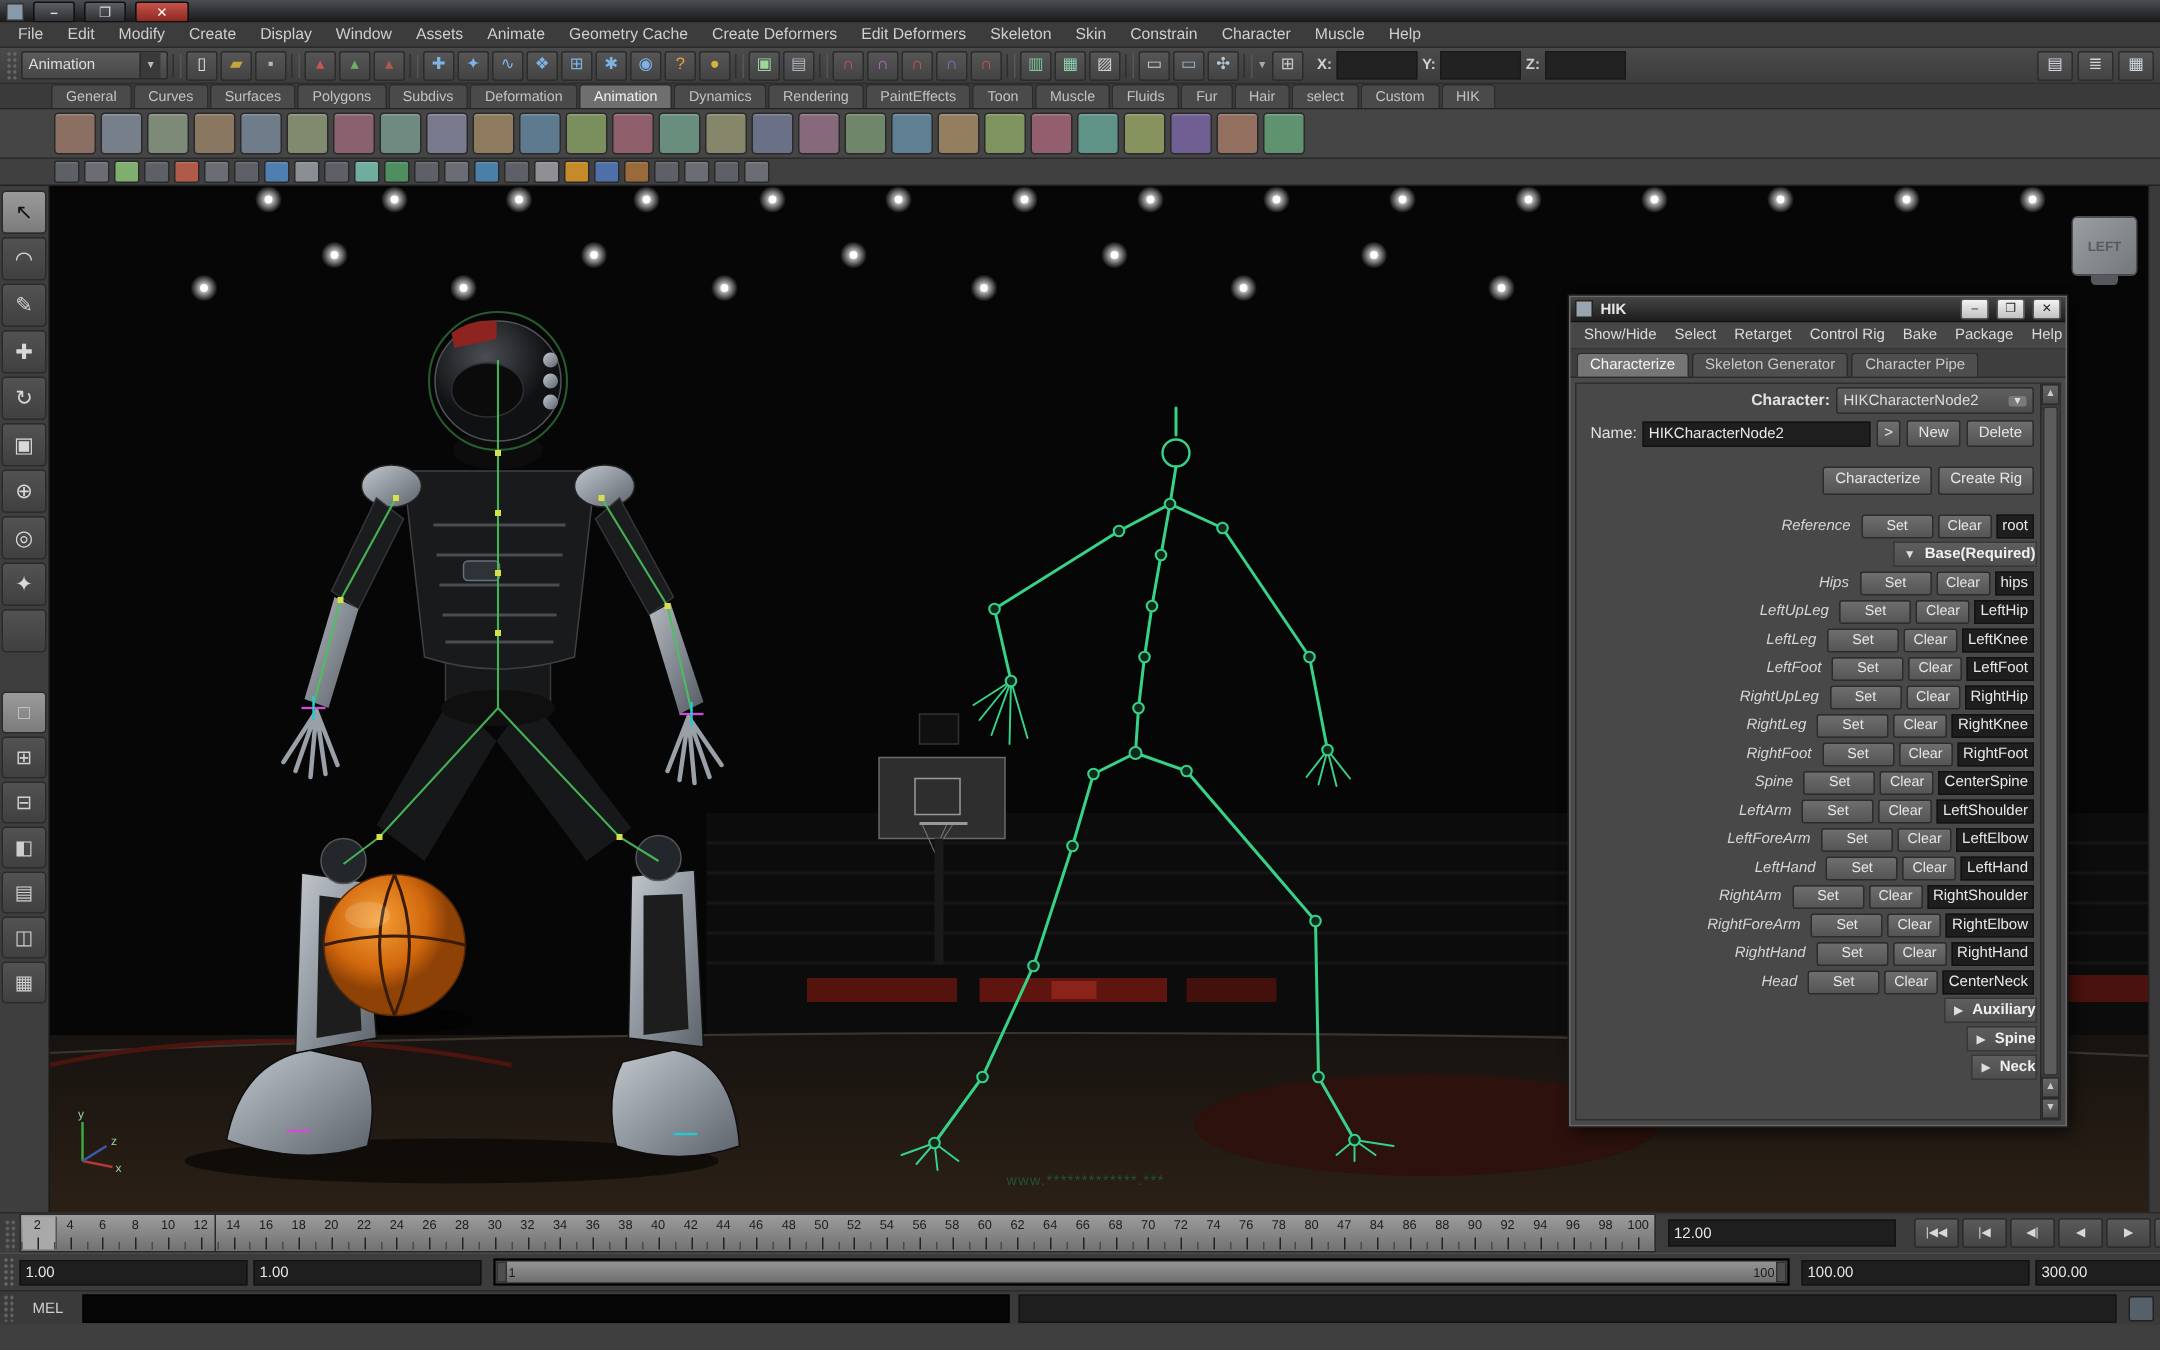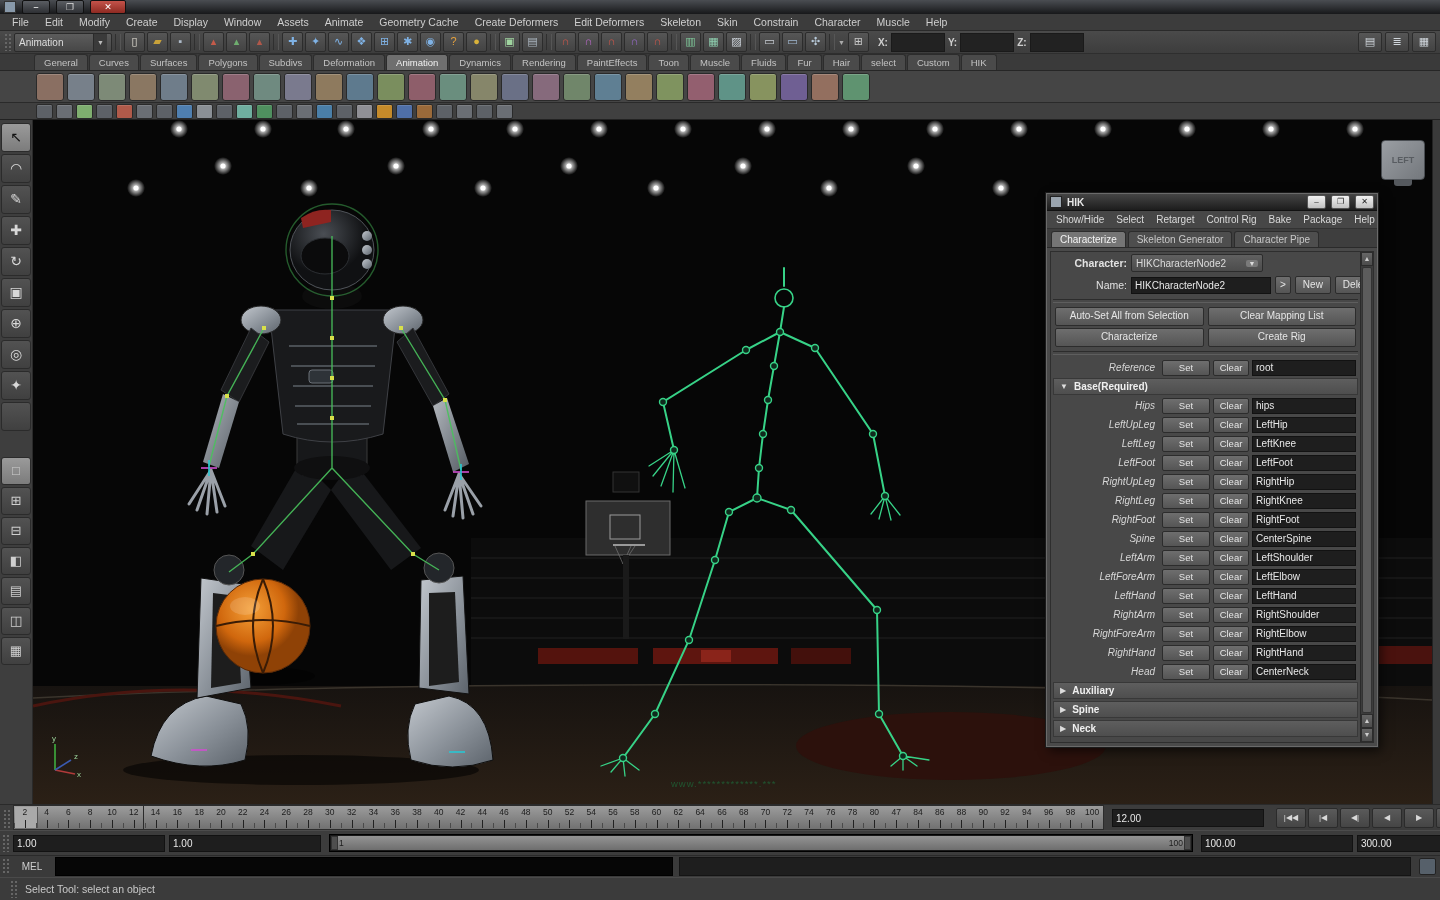--- a/index.html
+++ b/index.html
@@ -78,21 +78,21 @@
     border-radius:2px;font-size:8px;line-height:11px;text-align:center;color:#222;flex:none;}
   .hik-menus{height:17px;display:flex;align-items:center;gap:2px;padding-left:4px;background:#474747;
     border-bottom:1px solid #333;}
   .hik-menus span{font-size:10px;color:#dadada;padding:1px 5px;white-space:nowrap;}
   .hik-tabs{height:18px;display:flex;align-items:flex-end;gap:2px;padding-left:4px;background:#3e3e3e;
     border-bottom:1px solid #2a2a2a;}
   .hik-tabs span{background:#4e4e4e;border:1px solid #2c2c2c;border-bottom:none;border-radius:3px 3px 0 0;
     padding:2px 8px;font-size:10px;color:#c8c8c8;}
   .hik-tabs span:nth-of-type(1){background:#757575;color:#f4f4f4;}
   .hik-body{flex:1;display:flex;margin:3px;border:1px solid #2e2e2e;background:#484848;overflow:hidden;}
-  .hik-content{flex:1;display:flex;flex-direction:column;overflow:hidden;}
+  .hik-content{flex:1;display:flex;flex-direction:column;overflow:hidden;align-items:flex-end;}
   .hrow{display:flex;align-items:center;gap:4px;padding:2px 4px;flex:none;}
   .hlabel{width:72px;text-align:right;font-size:10.5px;color:#e2e2e2;flex:none;}
   .hlabel.b{font-weight:bold;}
   .hselect{width:122px;height:16px;background:linear-gradient(#606060,#4c4c4c);border:1px solid #2c2c2c;
     display:flex;align-items:center;padding:0 4px;font-size:10px;border-radius:2px;}
   .hselect .caret{margin-left:auto;width:12px;text-align:center;background:#7a7a7a;font-size:7px;border-radius:2px;}
   .hfield{height:15px;background:#1e1e1e;border:1px solid #121212;color:#e8e8e8;font-size:10px;
     padding:0 3px;display:flex;align-items:center;}
   input.hfield{width:144px;}
   .pbtn{height:16px;background:linear-gradient(#6e6e6e,#555);border:1px solid #2c2c2c;border-radius:2px;
@@ -593,24 +593,20 @@
             </div>
             <div class="hrow">
               <span class="hlabel">Name:</span>
               <input class="hfield" value="HIKCharacterNode2" style="">
               <span class="pbtn" style="padding:0 4px;">&gt;</span>
               <span class="pbtn">New</span>
               <span class="pbtn">Delete</span>
             </div>
             <div class="hdivider"></div>
             <div class="bigbtns">
-              <span class="pbtn">Auto-Set All from Selection</span>
-              <span class="pbtn">Clear Mapping List</span>
-            </div>
-            <div class="bigbtns">
               <span class="pbtn">Characterize</span>
               <span class="pbtn">Create Rig</span>
             </div>
             <div class="hdivider"></div>
             <div class="mrow">
               <span class="mlabel">Reference</span>
               <span class="pbtn set">Set</span>
               <span class="pbtn clear">Clear</span>
               <span class="hfield">root</span>
             </div>
@@ -845,18 +841,14 @@
   </div>
 
   <div class="melrow">
     <span class="grip"></span>
     <span class="mlab">MEL</span>
     <input style="">
     <div class="melout"></div>
     <span class="sqicon" style="background:#56606a;margin-right:4px;"></span>
   </div>
 
-  <div class="helprow">
-    <span class="grip"></span>
-    <span>Select Tool: select an object</span>
-  </div>
 
 </div>
 
 </body></html>

